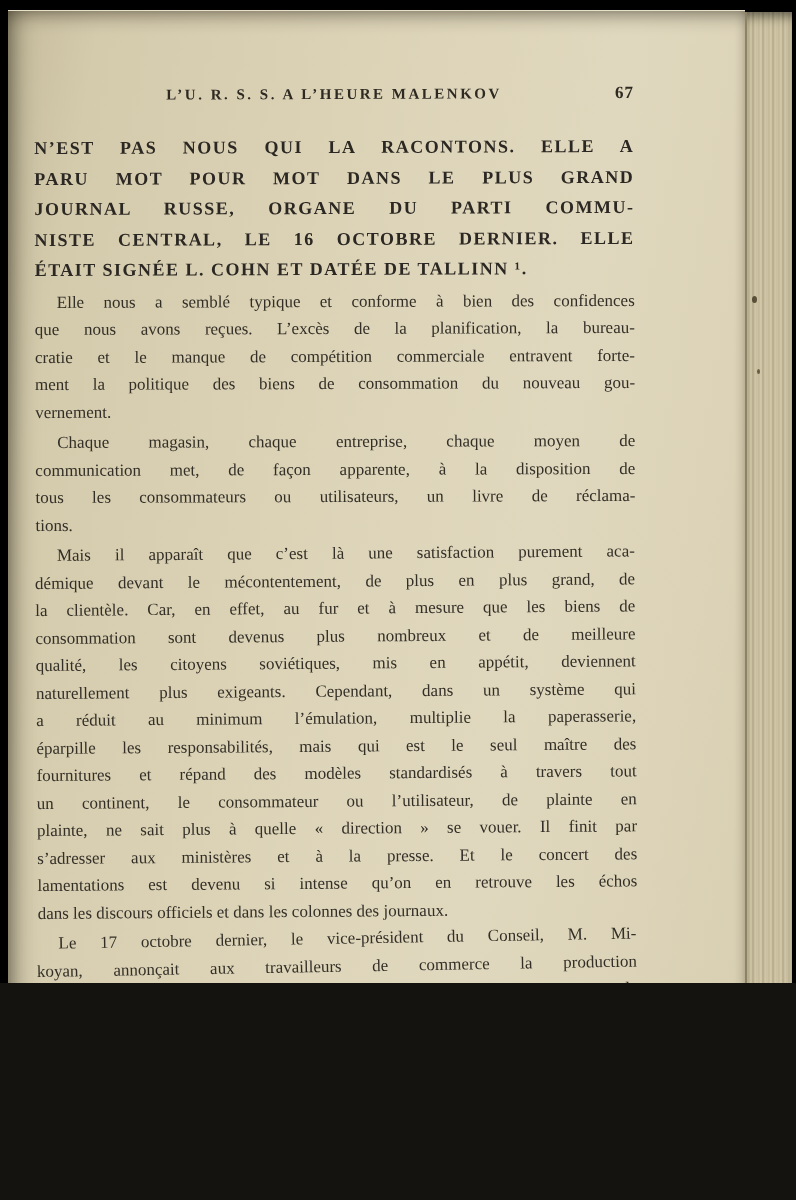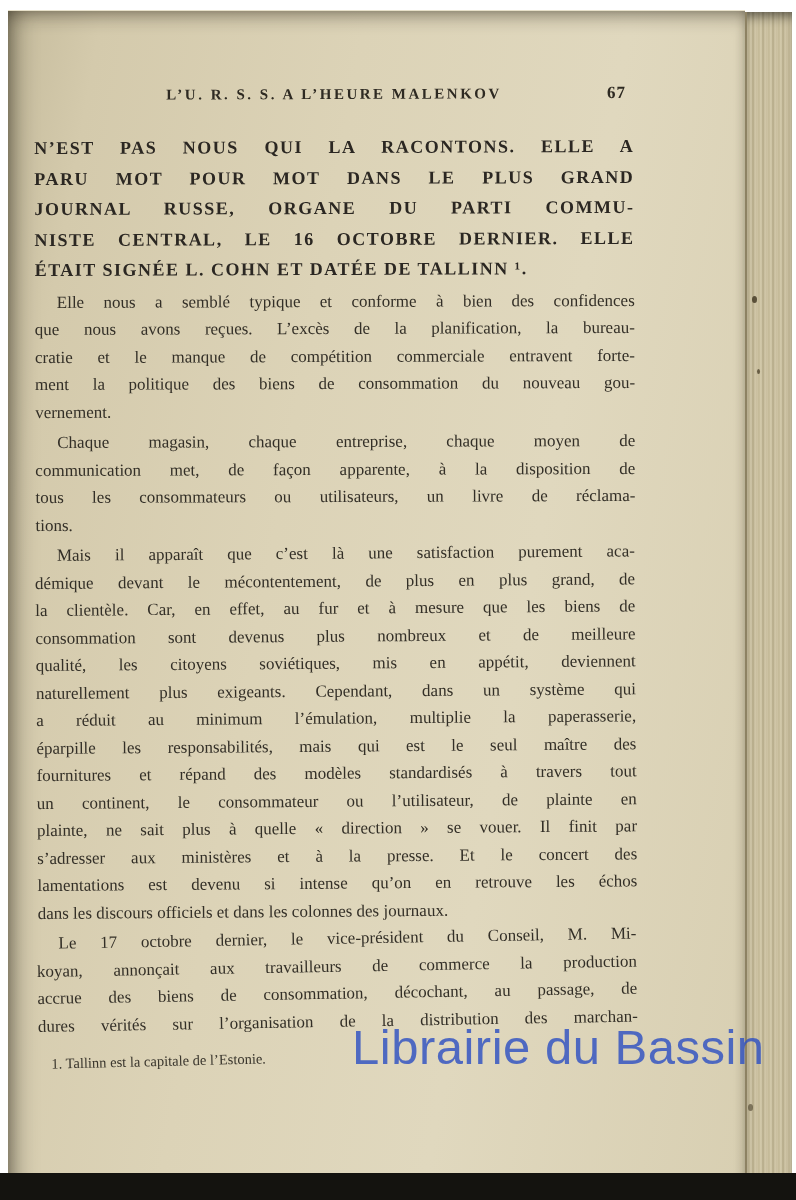--- a/index.html
+++ b/index.html
@@ -3,22 +3,22 @@
 <meta charset="utf-8">
 <style>
   * { margin:0; padding:0; box-sizing:border-box; }
   html,body { width:796px; height:1200px; }
   body {
     background:#14130f;
     font-family:"Liberation Serif", serif;
     overflow:hidden;
   }
   .photo {
-    position:relative; width:796px; height:1173px; overflow:hidden;
-    background:#ffffff;
+    position:relative; width:796px; height:983px; overflow:hidden;
+    background:#000000;
   }
   
   .page {
     position:absolute; left:8px; top:10px; width:737px; height:1182px;
     background:linear-gradient(100deg,#c6bc9d 0%, #d4caac 10%, #dcd3b7 38%, #e0d8be 66%, #d8cfb2 100%);
     box-shadow:
       inset 16px 0 24px -12px rgba(30,25,15,0.55),
       inset 0 12px 20px -10px rgba(30,25,15,0.45),
       inset 0 -10px 14px -9px rgba(40,32,18,0.40),
       inset -5px 0 12px -7px rgba(60,50,30,0.30);
@@ -41,21 +41,21 @@
   .content {
     position:absolute; left:26px; top:76px; width:600px;
     color:#332f27; transform:rotate(-0.2deg); transform-origin:left top;
   }
   .header {
     position:relative; text-align:center; height:22px;
     font-weight:bold; font-size:15px; letter-spacing:2.5px; color:#2e2a22;
     white-space:nowrap;
   }
   .page-number {
-    position:absolute; right:8px; top:-2px;
+    position:absolute; right:0; top:-2px;
     font-size:17px; letter-spacing:1px; font-weight:bold;
   }
   .lead {
     margin-top:24px;
     font-weight:bold; font-size:18px; line-height:30.5px; letter-spacing:1.5px;
     color:#2b2722;
   }
   .para { margin-top:3px; font-size:17px; line-height:27.5px; }
   .tline { text-align:justify; text-align-last:justify; }
   .tline.last { text-align-last:left; }

